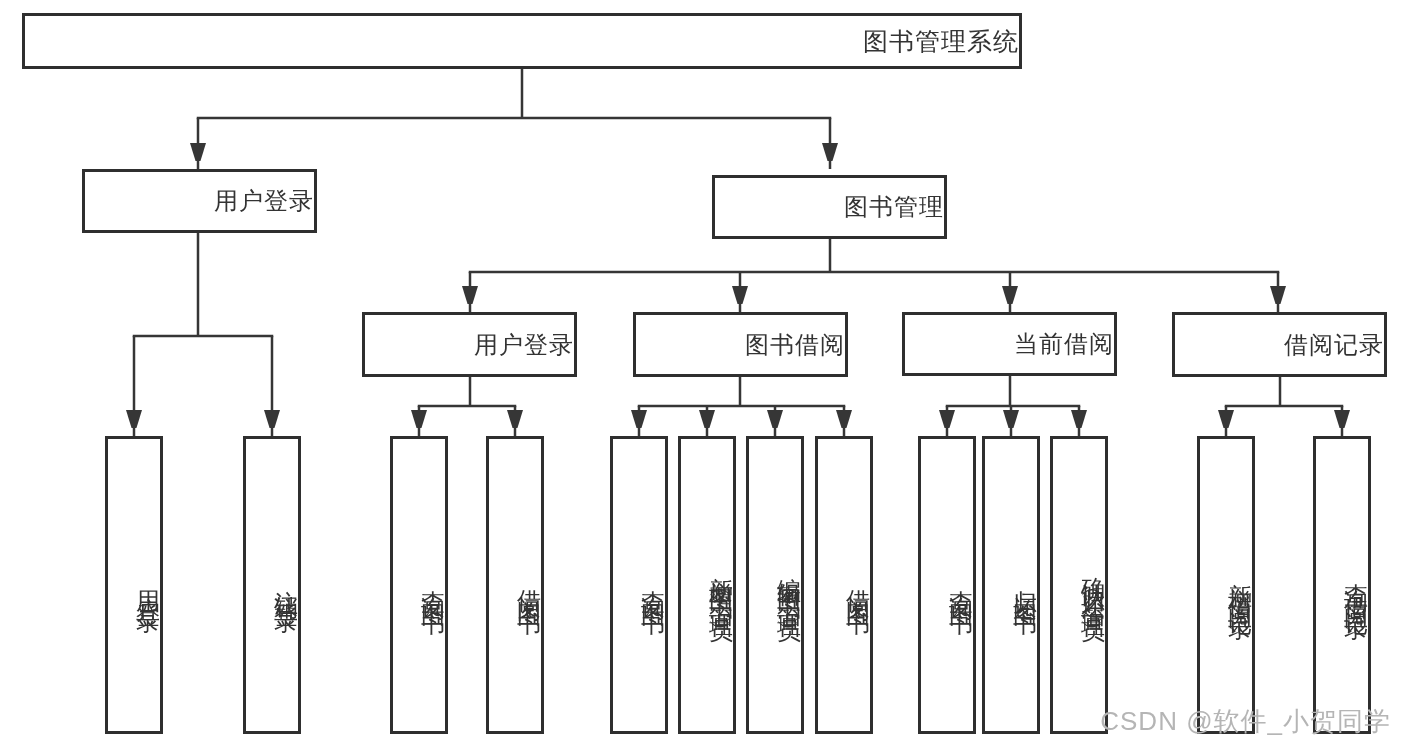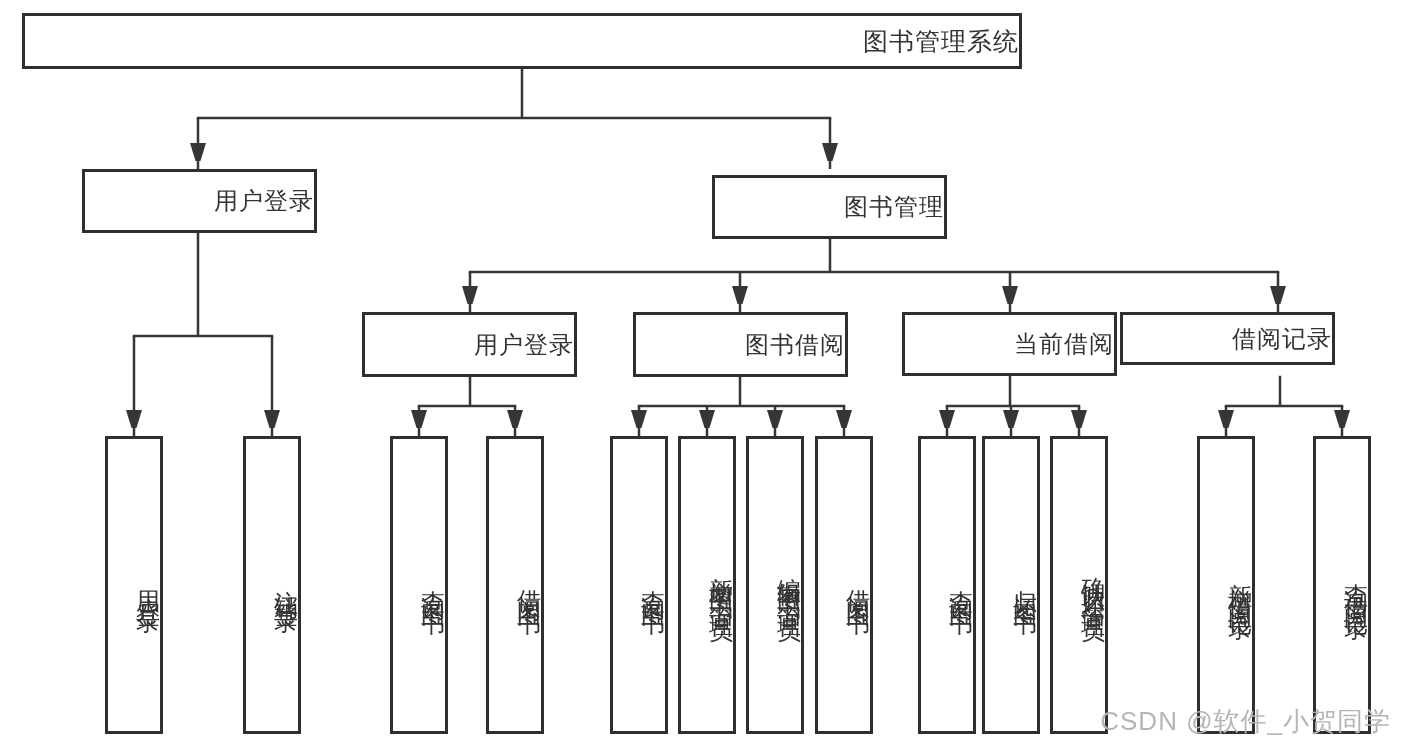--- a/index.html
+++ b/index.html
@@ -100,21 +100,21 @@
 
   <div class="node" style="left:362px;top:312px;width:215px;height:65px">
     <span class="lbl">用户登录</span>
   </div>
   <div class="node" style="left:633px;top:312px;width:215px;height:65px">
     <span class="lbl">图书借阅</span>
   </div>
   <div class="node" style="left:902px;top:312px;width:215px;height:64px">
     <span class="lbl">当前借阅</span>
   </div>
-  <div class="node" style="left:1120px;top:312px;width:215px;height:53px">
+  <div class="node" style="left:1172px;top:312px;width:215px;height:65px">
     <span class="lbl">借阅记录</span>
   </div>
 
   <div class="node box-v" style="left:105px;top:436px">
     <span class="lbl">用户登录</span>
   </div>
   <div class="node box-v" style="left:243px;top:436px">
     <span class="lbl">注销登录</span>
   </div>
 

